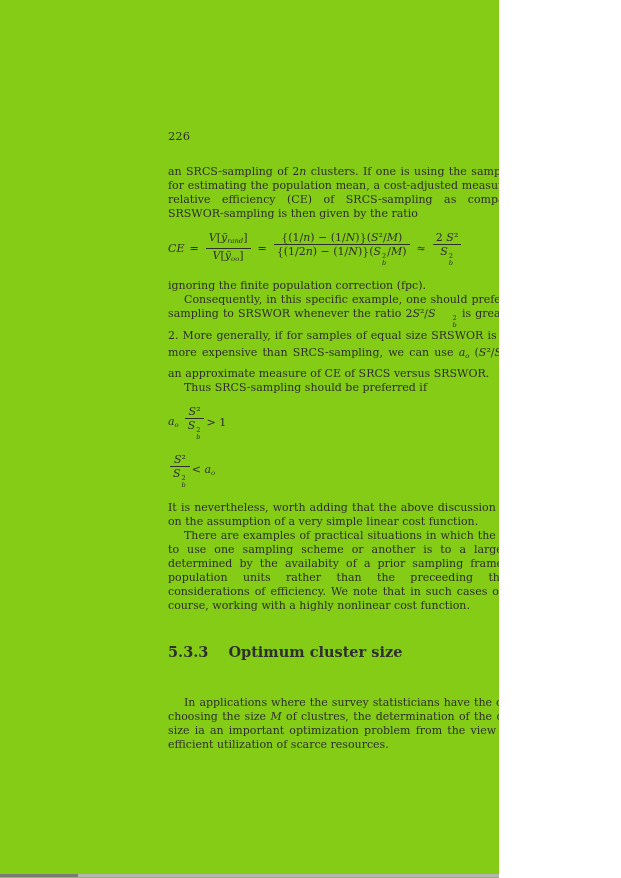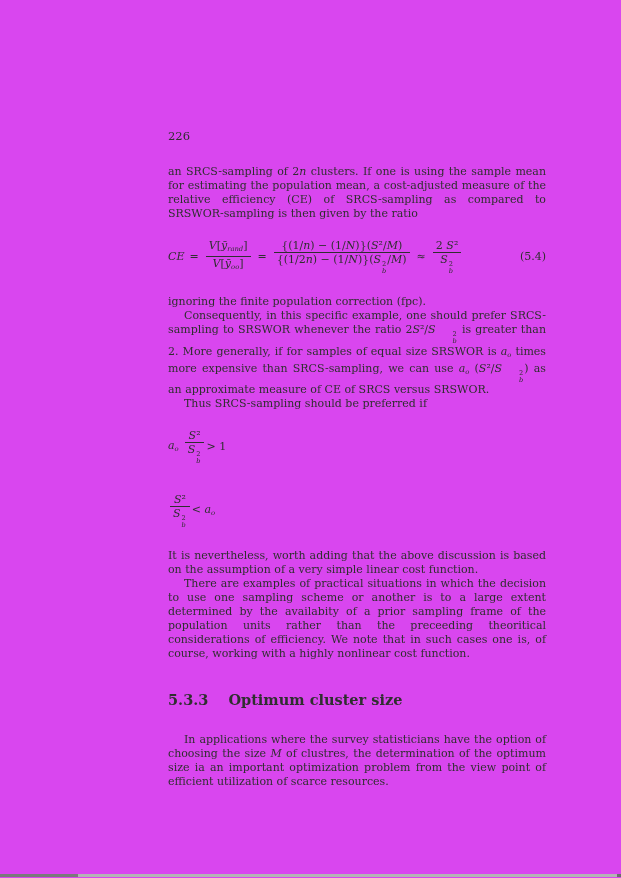--- a/index.html
+++ b/index.html
@@ -1,18 +1,18 @@
 <!DOCTYPE html>
 <html><head>
 <meta charset="utf-8">
 <style>
   html,body{margin:0;padding:0;}
   body{width:621px;height:878px;background:#ffffff;overflow:hidden;
        font-family:"DejaVu Serif","Liberation Serif",serif;}
-  .page{position:relative;width:621px;height:878px;background:#d946ef;overflow:hidden;}
+  .page{position:relative;width:499px;height:878px;background:#84cc16;overflow:hidden;}
   .textblock{position:absolute;left:168px;top:129px;width:378px;
              font-size:11px;line-height:14px;color:#2f2f2f;text-align:justify;}
   .runhead{display:flex;justify-content:space-between;align-items:baseline;
            font-size:11.5px;margin-bottom:22px;}
   .runtitle{font-style:italic;white-space:pre;}
   .para{margin:0;}
   .mb10{margin-bottom:2px;}
   .indent{text-indent:16px;}
   .i{font-style:italic;}
   .sub{font-size:0.62em;vertical-align:-0.3em;}
@@ -22,27 +22,27 @@
       font-size:0.60em;line-height:1.05;vertical-align:-0.45em;margin:0 1px 0 1px;}
   .ss-t{display:block;}
   .ss-b{display:block;font-style:italic;}
   
   .eqrow{position:relative;display:flex;align-items:center;
          margin:10px 0 12px 0;text-align:left;text-indent:0;}
   .eqmain{display:inline-flex;align-items:center;}
   .rel{margin:0 5px;}
   .coef{margin-right:4px;}
   .frac{display:inline-flex;flex-direction:column;align-items:center;
-        vertical-align:middle;margin:8px 2px;}
+        vertical-align:middle;margin:0 2px;}
   .fnum,.fden{padding:0 3px;text-align:center;line-height:13px;}
   .fden{border-top:1px solid #2f2f2f;align-self:stretch;}
   .eqno{position:absolute;right:0;top:50%;transform:translateY(-50%);}
   
   .sechead{display:flex;gap:20px;font-weight:bold;font-size:14.5px;line-height:17px;
-           margin:30px 0 25px 0;text-align:left;}
+           margin:30px 0 36px 0;text-align:left;}
   
   .scroll-track{position:absolute;left:0;bottom:1px;width:621px;height:3px;background:#b4b4b4;}
   .scroll-thumb{position:absolute;left:0;top:0;width:78px;height:3px;background:#7a7a7a;}
   .scroll-cap{position:absolute;right:0;top:0;width:4px;height:3px;background:#6d6d6d;}
 </style>
 </head>
 <body>
 
 <div class="page">
   <div class="textblock">

